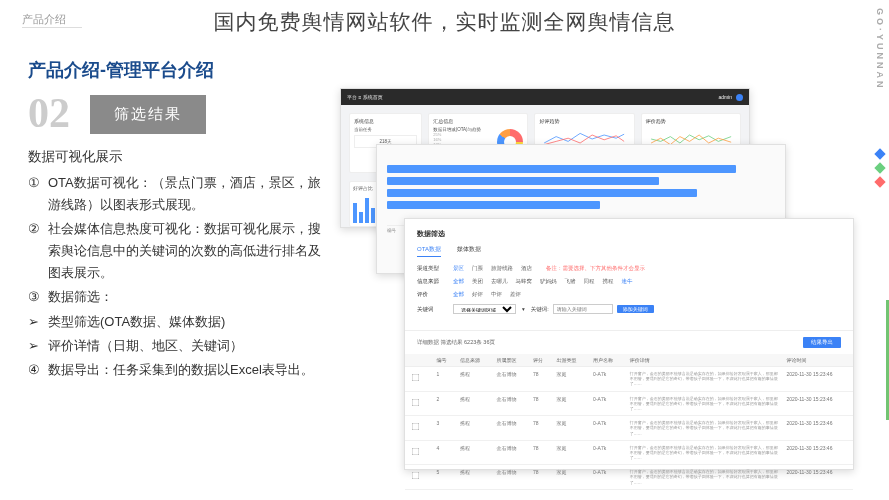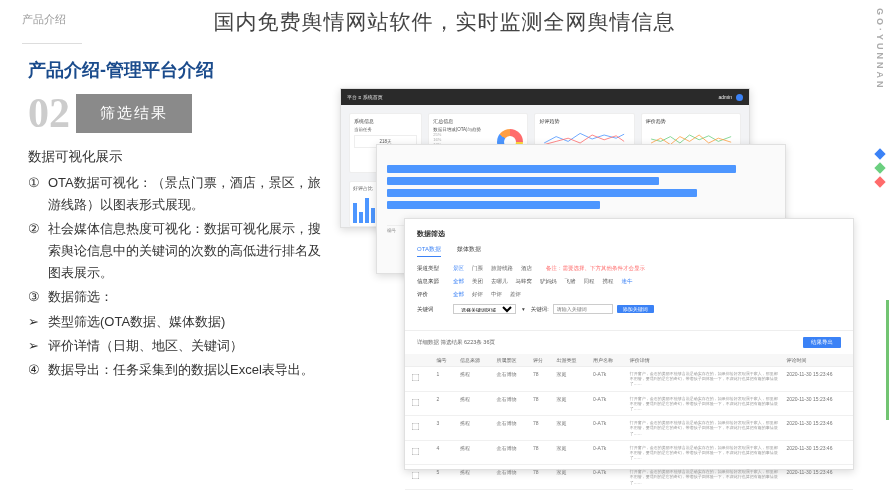--- a/index.html
+++ b/index.html
@@ -11,21 +11,21 @@
     position: relative;
     overflow: hidden;
   }
   .top-tag {
     position: absolute;
     top: 12px;
     left: 22px;
     font-size: 11px;
     color: #999;
     border-bottom: 1px solid #ddd;
-    padding-bottom: 16px;
+    padding-bottom: 0;
     width: 60px;
   }
   .main-title {
     text-align: center;
     font-size: 21px;
     color: #444;
     padding-top: 8px;
     font-weight: normal;
     letter-spacing: 1px;
   }
@@ -38,22 +38,22 @@
     font-weight: bold;
   }
   .content-left {
     position: absolute;
     top: 92px;
     left: 28px;
     width: 300px;
   }
   .num-badge {
     display: flex;
-    align-items: center;
-    gap: 6px;
+    align-items: flex-end;
+    gap: 20px;
     margin-bottom: 14px;
   }
   .num-badge .num {
     font-size: 42px;
     font-weight: bold;
     color: #ccc;
     font-family: Georgia, serif;
     line-height: 1;
   }
   .num-badge .tab {

